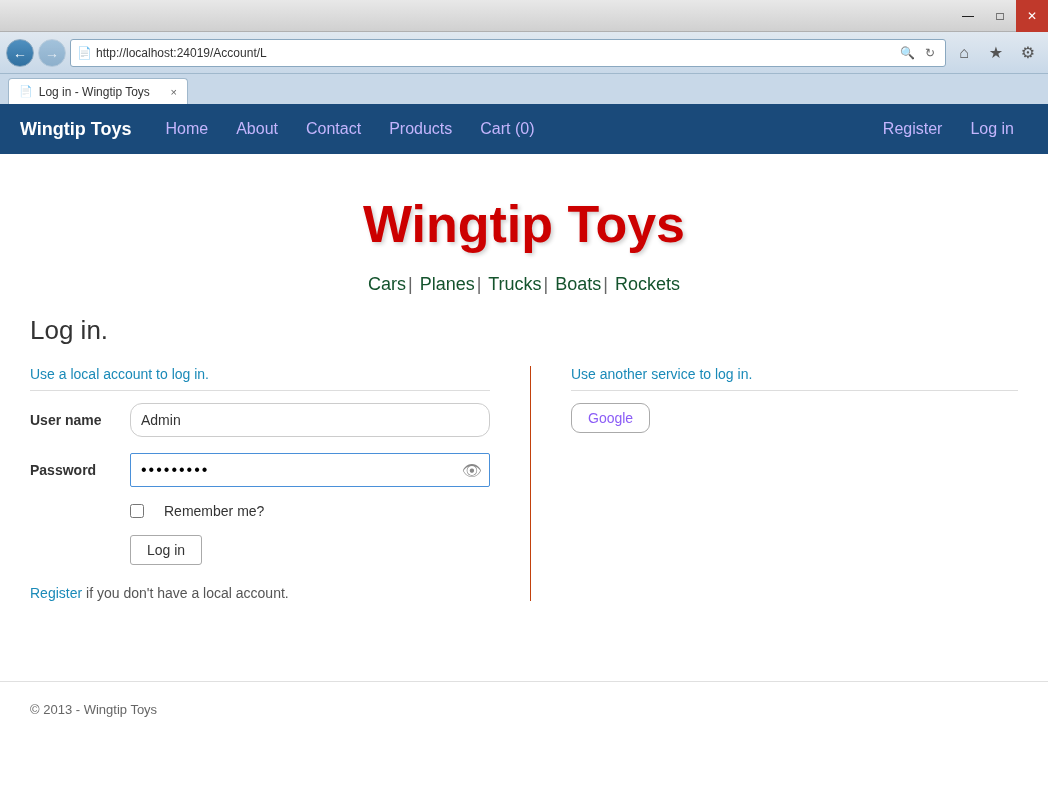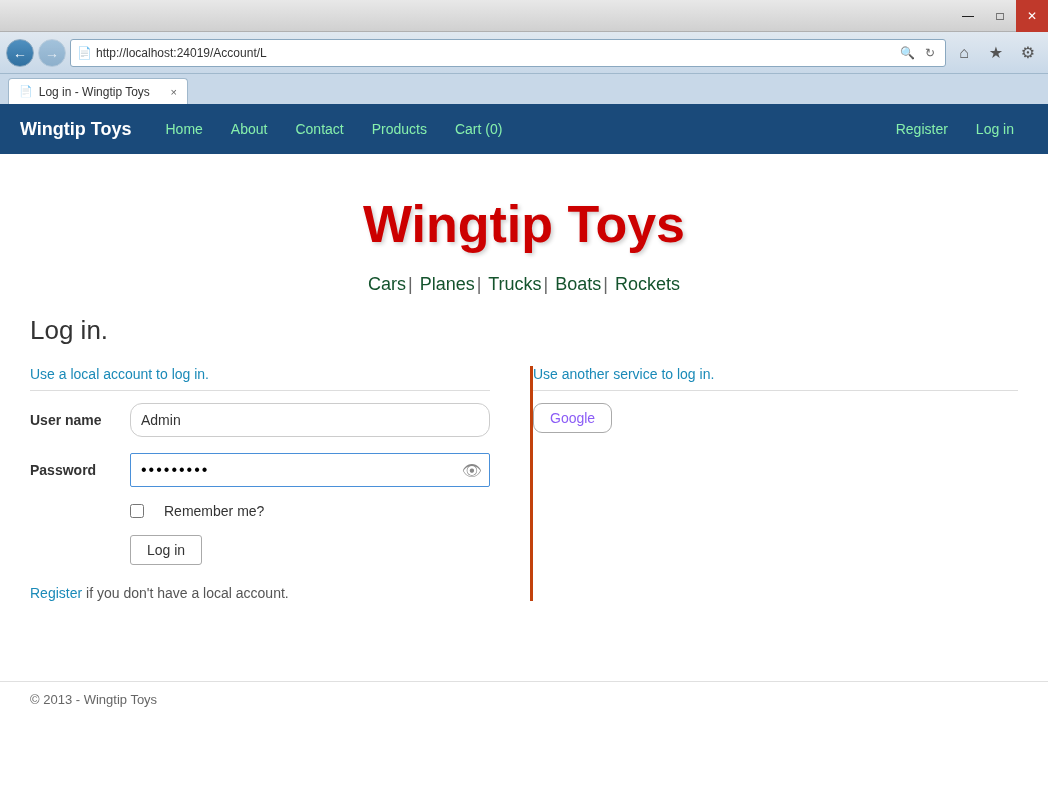--- a/index.html
+++ b/index.html
@@ -107,27 +107,27 @@
       gap: 0;
     }
     .site-brand {
       color: white;
       font-size: 18px;
       font-weight: bold;
       margin-right: 20px;
     }
     .nav-links { display: flex; align-items: center; flex: 1; }
     .nav-link {
-      color: #86efac;
+      color: #c4b5fd;
       text-decoration: none;
       padding: 0 14px;
       height: 42px;
       display: flex;
       align-items: center;
-      font-size: 14px;
+      font-size: 16px;
       cursor: pointer;
     }
     .nav-right { display: flex; align-items: center; margin-left: auto; }
 
     
     .main-content { padding: 20px 30px; }
 
     .site-title {
       text-align: center;
       font-family: 'Comic Sans MS', cursive, Arial;
@@ -161,21 +161,22 @@
       display: flex;
       gap: 40px;
     }
 
     .login-left {
       flex: 0 0 460px;
     }
 
     .login-right {
       flex: 1;
-      border-left: 3px solid #c2410c;
+      padding-left: 40px;
+      border-left: 1px solid #c2410c;
     }
 
     .section-heading {
       color: #1a8ab8;
       font-size: 14px;
       margin-bottom: 12px;
       padding-bottom: 8px;
       border-bottom: 1px solid #ddd;
     }
 
@@ -262,21 +263,21 @@
       background: white;
       border: 1px solid #aaa;
       border-radius: 9px;
       font-size: 14px;
       cursor: pointer;
       color: #8b5cf6;
     }
 
     .footer {
       margin-top: 60px;
-      padding: 10px 30px;
+      padding: 20px 30px;
       border-top: 1px solid #e0e0e0;
       font-size: 13px;
       color: #666;
     }
   </style>
 </head>
 <body>
 
 <div class="browser-window">
 

